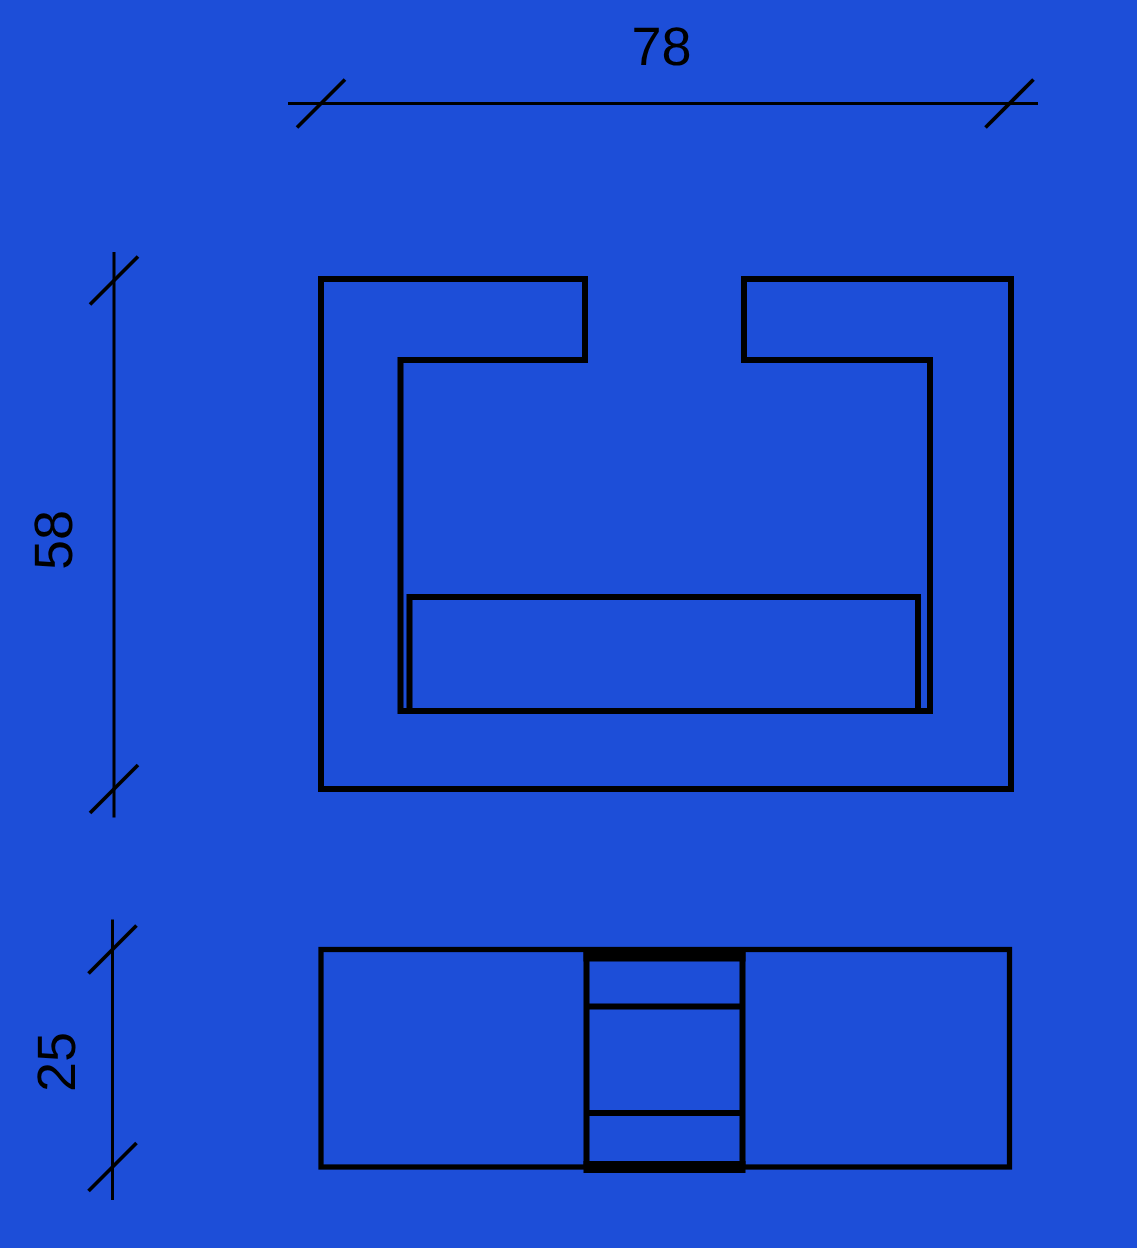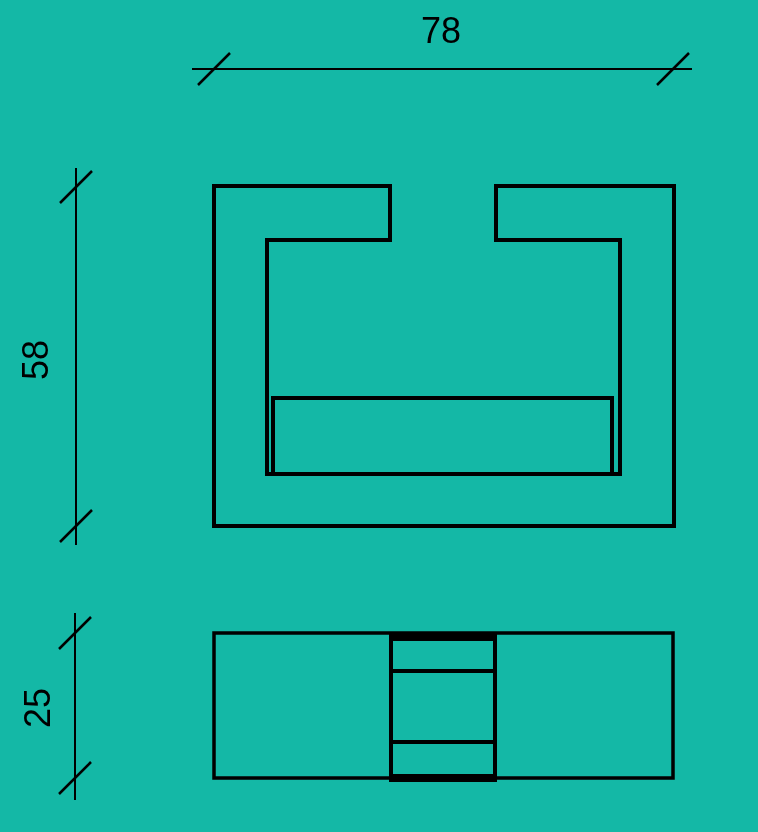--- a/index.html
+++ b/index.html
@@ -4,21 +4,21 @@
 <style>
   html, body {
     margin: 0;
     padding: 0;
     background: #ffffff;
   }
   .drawing-wrap {
     position: relative;
     width: 758px;
     height: 832px;
-    background: #14b8a6;
+    background: #1d4ed8;
     overflow: hidden;
   }
   svg {
     display: block;
   }
   .shape {
     fill: none;
     stroke: #000000;
     stroke-width: 4;
     stroke-linejoin: miter;

